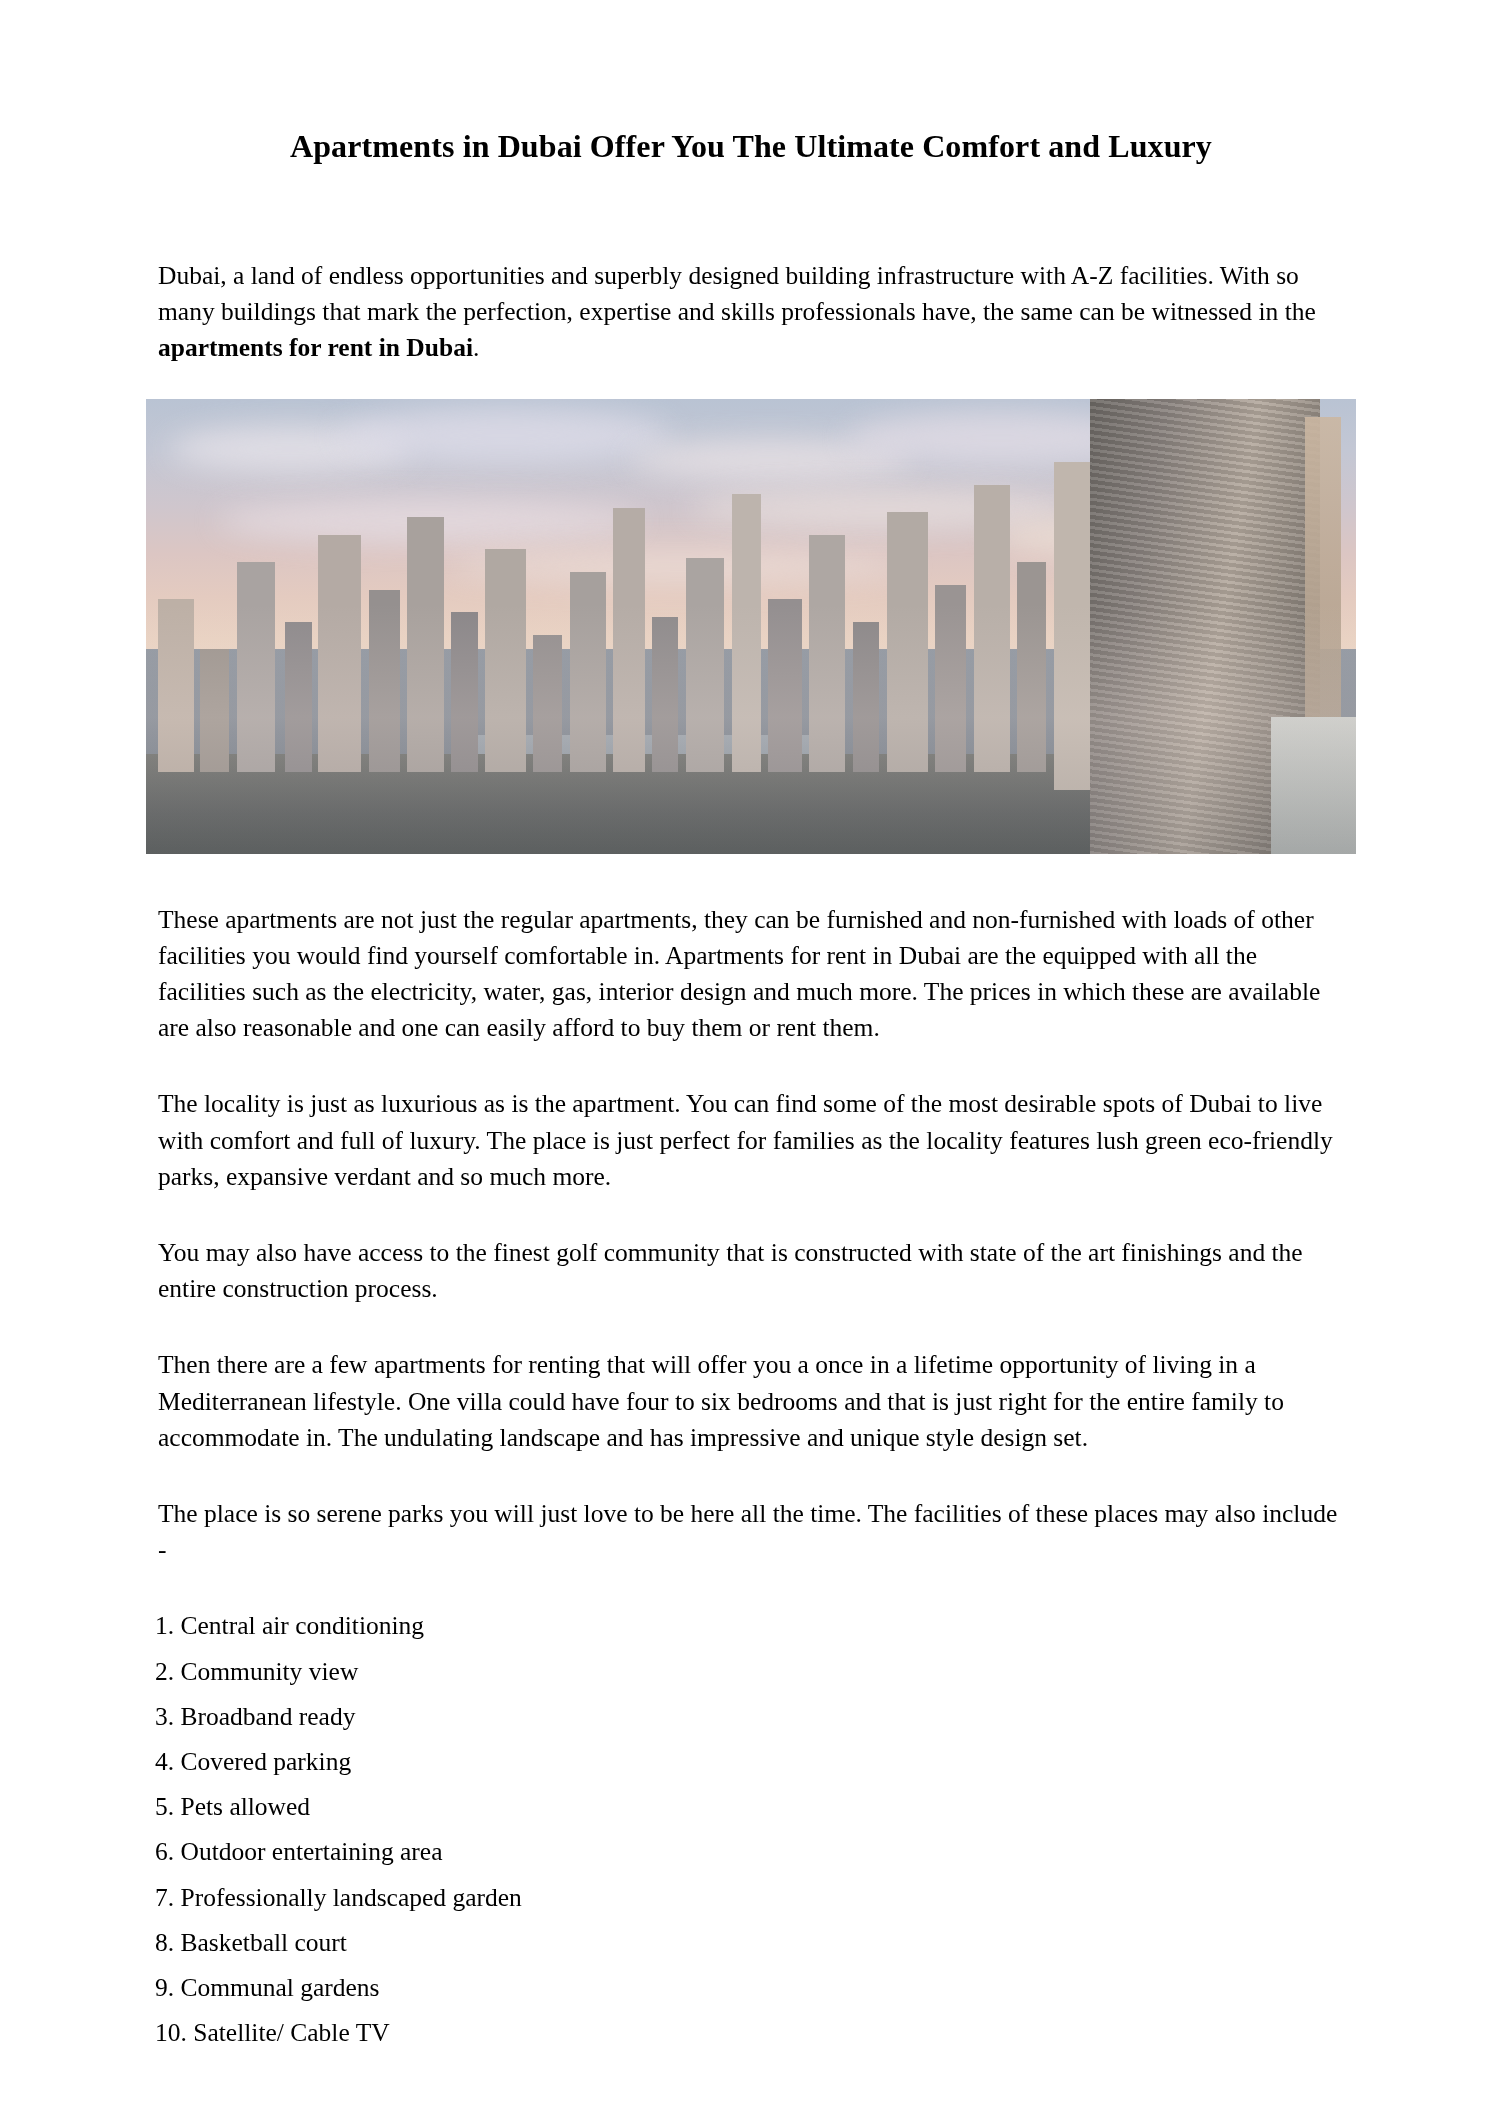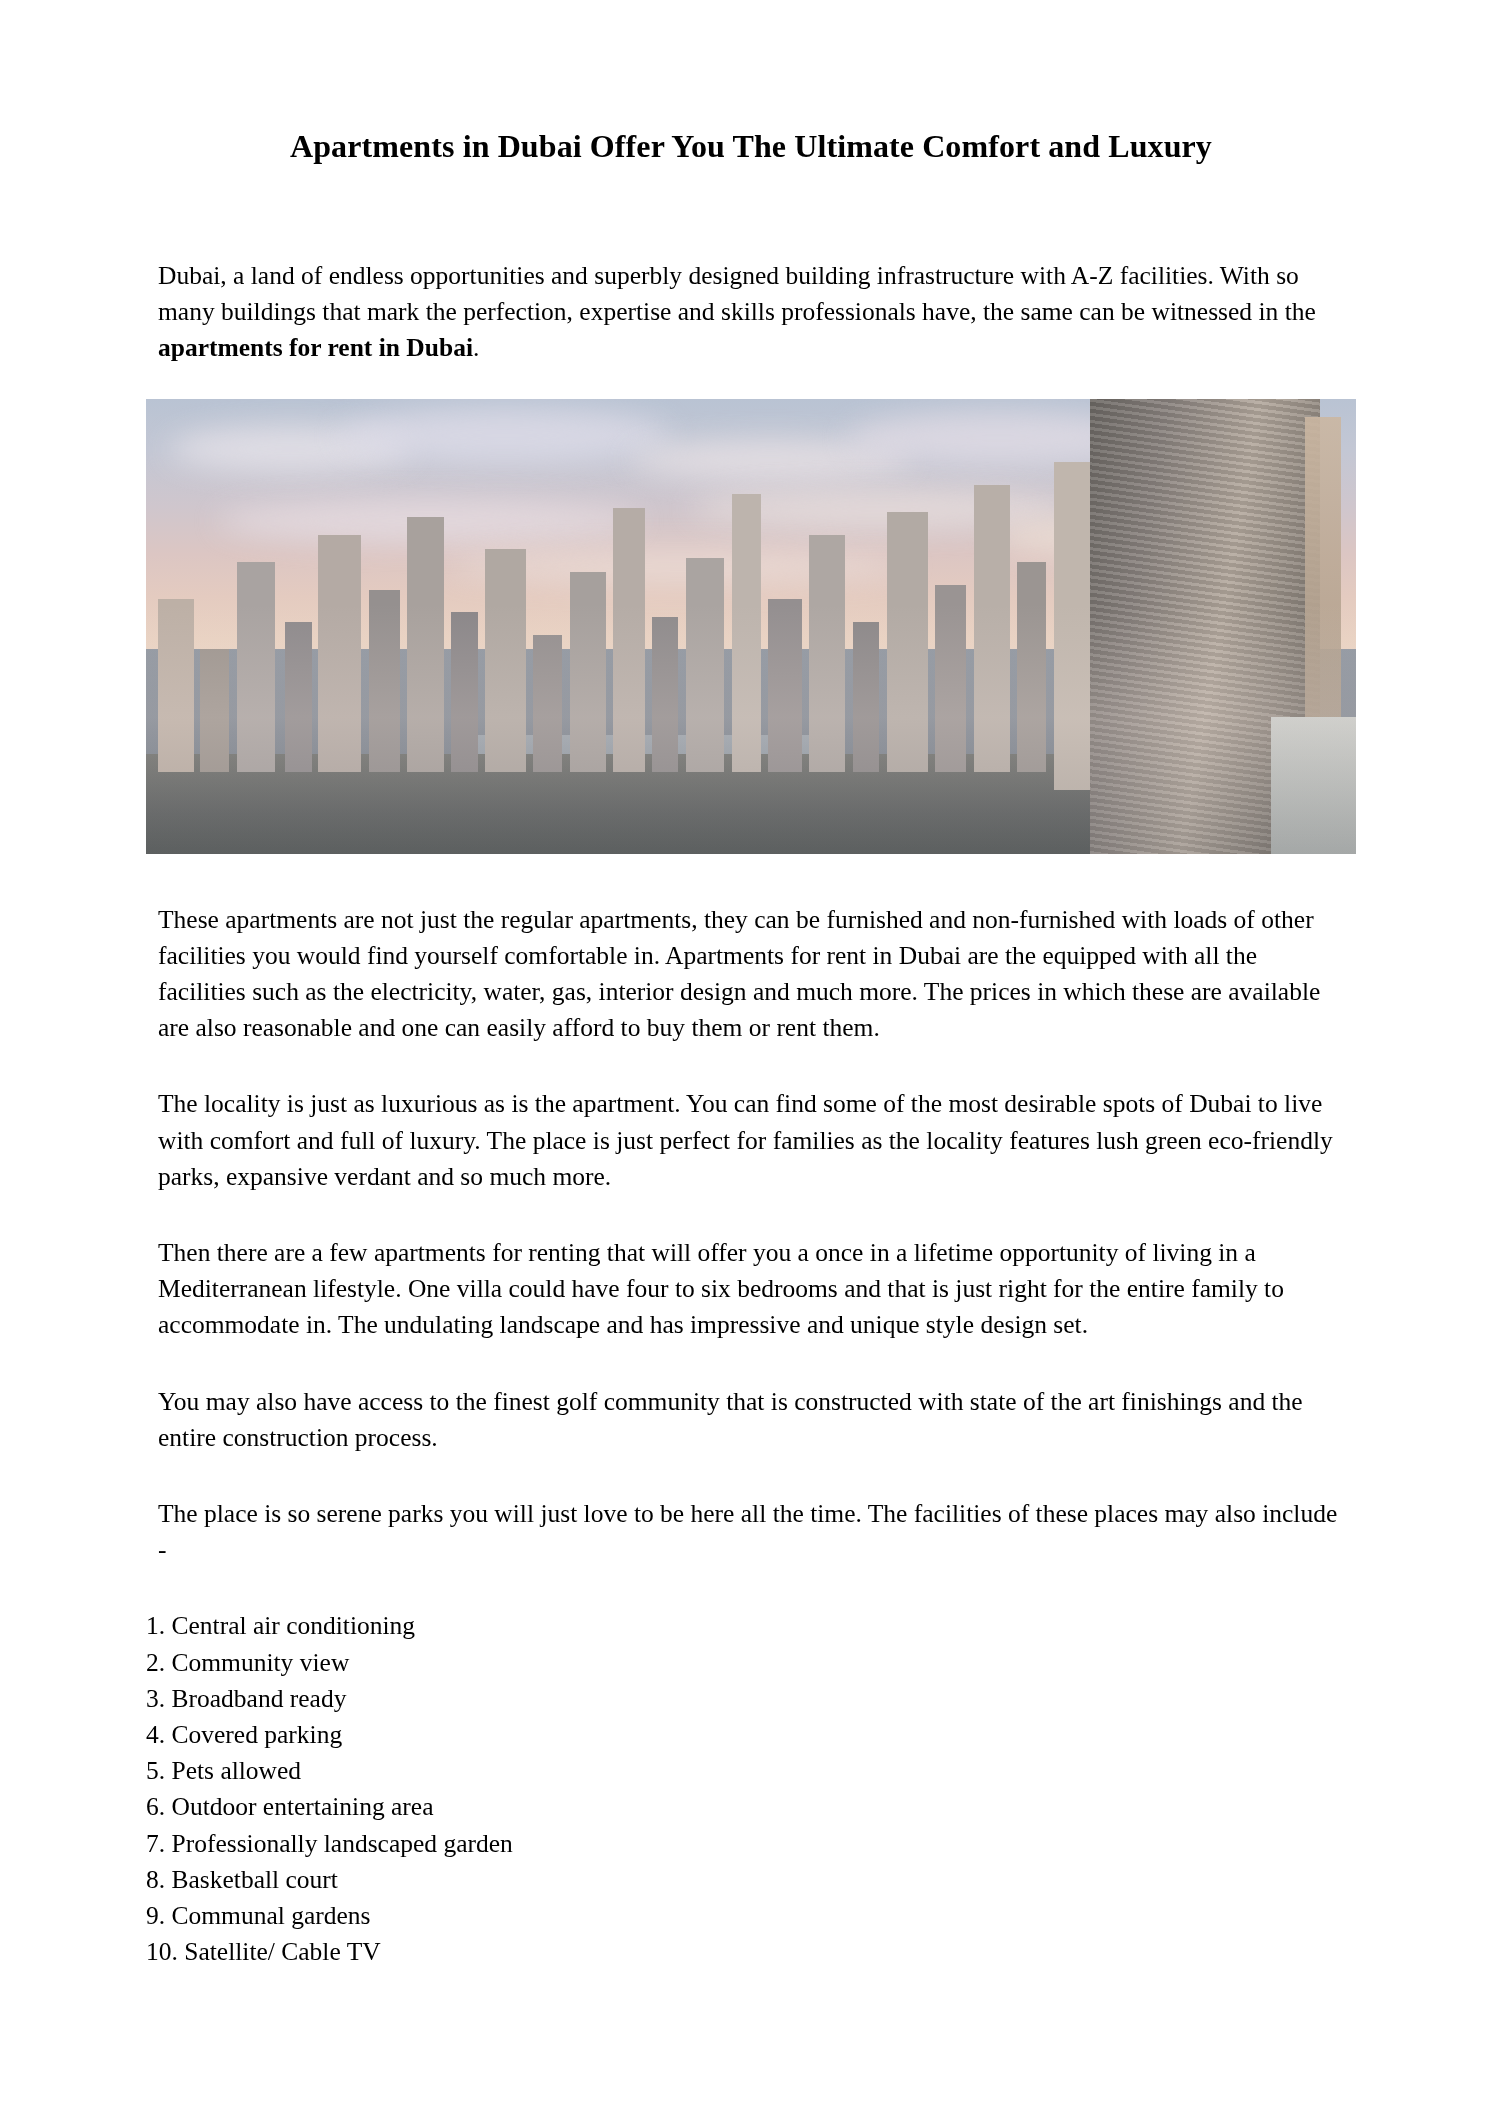--- a/index.html
+++ b/index.html
@@ -154,21 +154,21 @@
     inset: 0;
     background: linear-gradient(180deg, rgba(255,255,255,0) 45%, rgba(233,220,214,.22) 70%, rgba(120,120,125,.18) 100%);
     pointer-events: none;
   }
 
   .list {
     margin-top: 40px;
     font-size: 25.5px;
     line-height: 1.42;
   }
-  .list-item { margin: 0; }
+  .list-item { margin: 9px; }
 
   .footer-space { height: 60px; }
 </style>
 </head>
 <body>
 
 <div class="page">
   <div class="content">
 
     <h1 class="doc-title">Apartments in Dubai Offer You The Ultimate Comfort and Luxury</h1>
@@ -217,22 +217,22 @@
 
         <div class="tower-right"></div>
         <div class="tower-right-edge"></div>
         <div class="sea-right"></div>
         <div class="haze"></div>
       </div>
     </div>
 
     <p class="para p-after-image">These apartments are not just the regular apartments, they can be furnished and non-furnished with loads of other facilities you would find yourself comfortable in. Apartments for rent in Dubai are the equipped with all the facilities such as the electricity, water, gas, interior design and much more. The prices in which these are available are also reasonable and one can easily afford to buy them or rent them.</p>
     <p class="para p-gap">The locality is just as luxurious as is the apartment. You can find some of the most desirable spots of Dubai to live with comfort and full of luxury. The place is just perfect for families as the locality features lush green eco-friendly parks, expansive verdant and so much more.</p>
+    <p class="para p-gap">You may also have access to the finest golf community that is constructed with state of the art finishings and the entire construction process.</p>
     <p class="para p-gap">Then there are a few apartments for renting that will offer you a once in a lifetime opportunity of living in a Mediterranean lifestyle. One villa could have four to six bedrooms and that is just right for the entire family to accommodate in. The undulating landscape and has impressive and unique style design set.</p>
-    <p class="para p-gap">You may also have access to the finest golf community that is constructed with state of the art finishings and the entire construction process.</p>
     <p class="para p-gap">The place is so serene parks you will just love to be here all the time. The facilities of these places may also include -</p>
 
     <div class="list">
       <p class="list-item">1. Central air conditioning</p>
       <p class="list-item">2. Community view</p>
       <p class="list-item">3. Broadband ready</p>
       <p class="list-item">4. Covered parking</p>
       <p class="list-item">5. Pets allowed</p>
       <p class="list-item">6. Outdoor entertaining area</p>
       <p class="list-item">7. Professionally landscaped garden</p>

